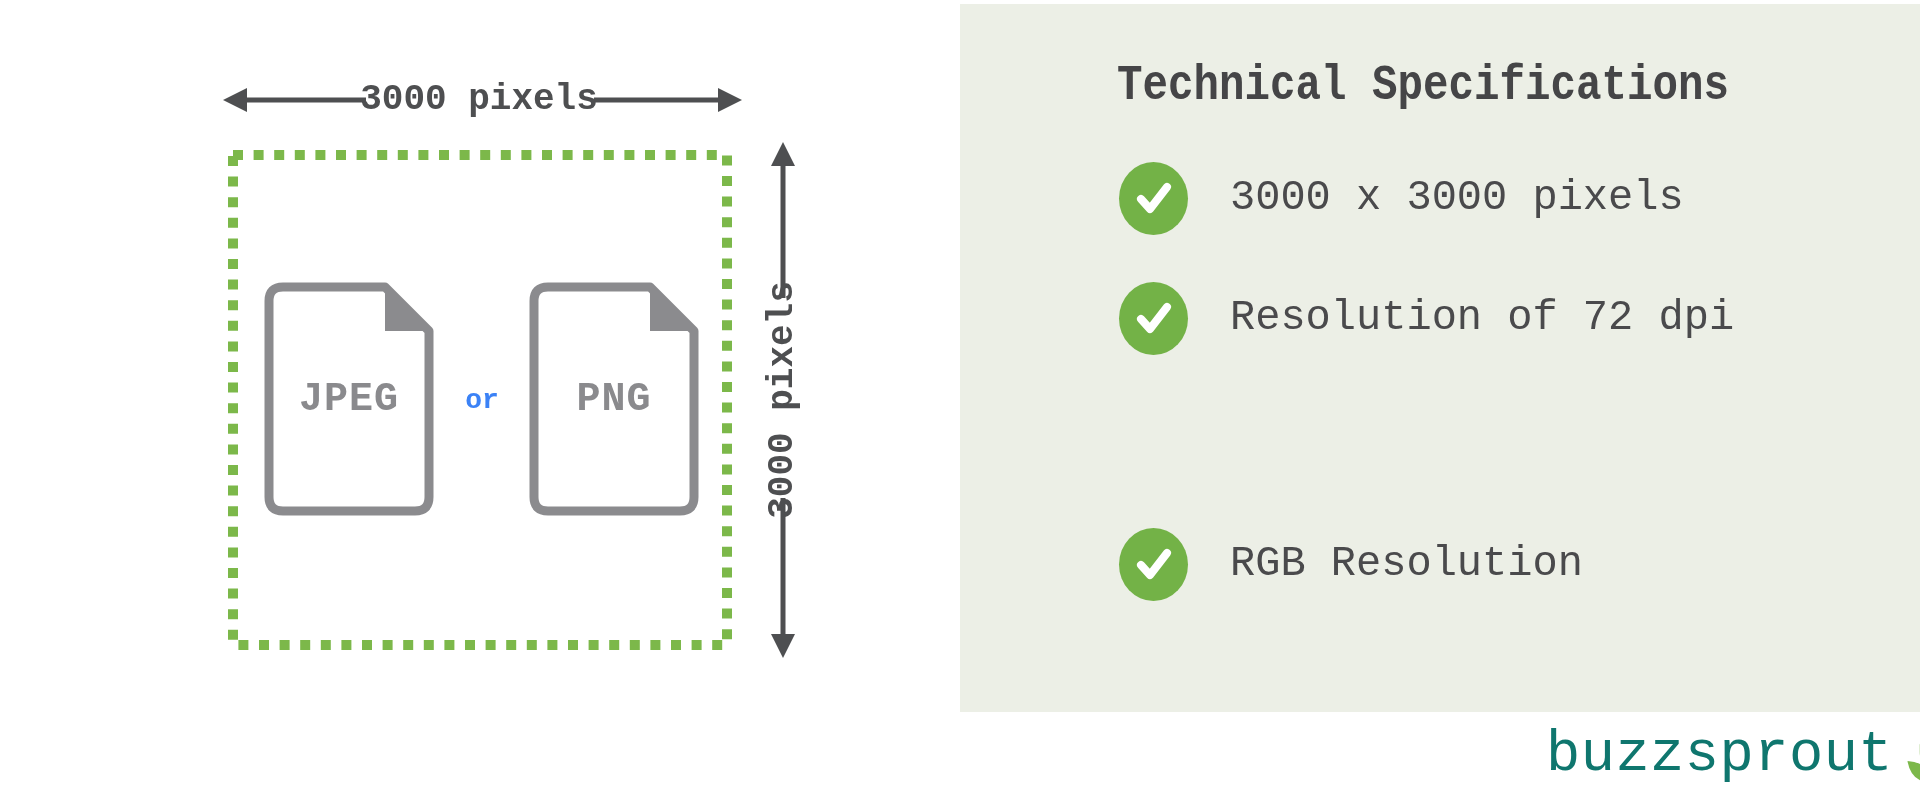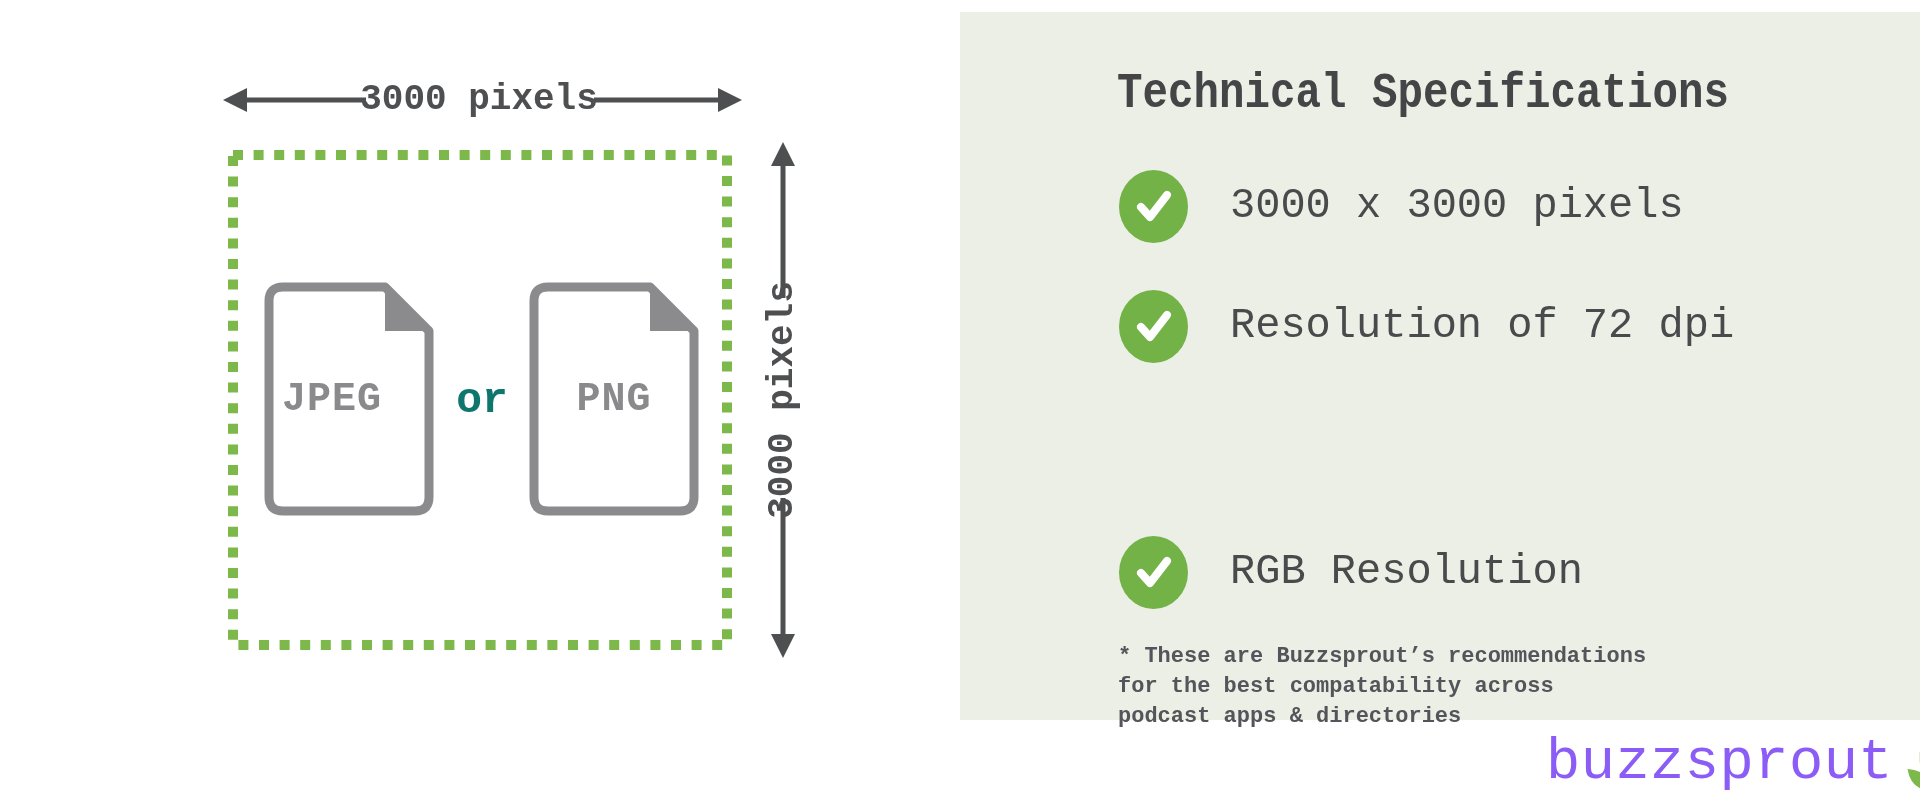--- a/index.html
+++ b/index.html
@@ -16,29 +16,29 @@
   }
   .dim-label.h{left:358px;top:80px;width:242px;}
   .dim-label.v{
     left:633px;top:380px;width:300px;height:40px;
     transform:rotate(-90deg);transform-origin:center center;
   }
   .file-label{
     position:absolute;color:#8A8A8D;font-size:40px;font-weight:700;
     text-align:center;letter-spacing:1px;line-height:42px;top:379px;
   }
-  .file-label.jpeg{left:252px;width:160px;}
+  .file-label.jpeg{left:269px;width:160px;}
   .file-label.png{left:534px;width:160px;}
   .or-label{
     position:absolute;left:433px;top:381px;width:98px;text-align:center;
-    color:#0f766e;font-size:43px;font-weight:700;line-height:40px;
+    color:#3b82f6;font-size:28px;font-weight:700;line-height:40px;
   }
   
   .panel{
-    position:absolute;left:960px;top:12px;width:960px;height:708px;
+    position:absolute;left:960px;top:4px;width:960px;height:708px;
     background:#ECEFE6;
   }
   .panel-title{
     position:absolute;left:157px;top:56px;
     color:#454547;font-size:50px;font-weight:700;line-height:52px;
     white-space:nowrap;transform:scaleX(0.85);transform-origin:left center;
   }
   .spec-row{
     position:absolute;left:159px;display:flex;align-items:center;height:74px;
   }
@@ -53,21 +53,21 @@
   .spec-text{
     margin-left:42px;color:#4A4A4C;font-size:42px;font-weight:400;
     white-space:nowrap;line-height:46px;
   }
   .footnote{
     position:absolute;left:158px;top:630px;width:530px;
     color:#54555A;font-size:22px;font-weight:600;line-height:30px;
   }
   .brand{position:absolute;left:586px;top:722px;display:flex;align-items:flex-start;}
   .brand-text{
-    color:#8b5cf6;font-size:57px;font-weight:500;line-height:58px;
+    color:#0f766e;font-size:57px;font-weight:500;line-height:58px;
     letter-spacing:0.5px;white-space:nowrap;
   }
   .brand-mark{margin-left:12px;margin-top:4px;}
 </style>
 </head>
 <body>
 
 <div class="canvas">
 
   <div>
@@ -132,21 +132,20 @@
 
     <div class="spec-row r3">
       <div class="check-badge">
         <svg width="44" height="44" viewBox="0 0 44 44">
           <path d="M9 23 L18 33 L35 11" fill="none" stroke="#ffffff" stroke-width="8" stroke-linecap="round" stroke-linejoin="round"></path>
         </svg>
       </div>
       <div class="spec-text">RGB Resolution</div>
     </div>
 
-    <div class="footnote">* These are Buzzsprout’s recommendations for the best compatability across podcast apps &amp; directories</div>
 
     <div class="brand">
       <div class="brand-text">buzzsprout</div>
       <svg class="brand-mark" width="56" height="56" viewBox="0 0 56 56">
 
         <rect x="25.5" y="30" width="5" height="23" fill="#7CB84A"></rect>
 
         <path d="M28 53 Q6 53 2.5 31 Q25 32.5 28 53 Z" fill="#7CB84A"></path>
 
         <path d="M28 53 Q50 53 53.5 31 Q31 32.5 28 53 Z" fill="#7CB84A"></path>

